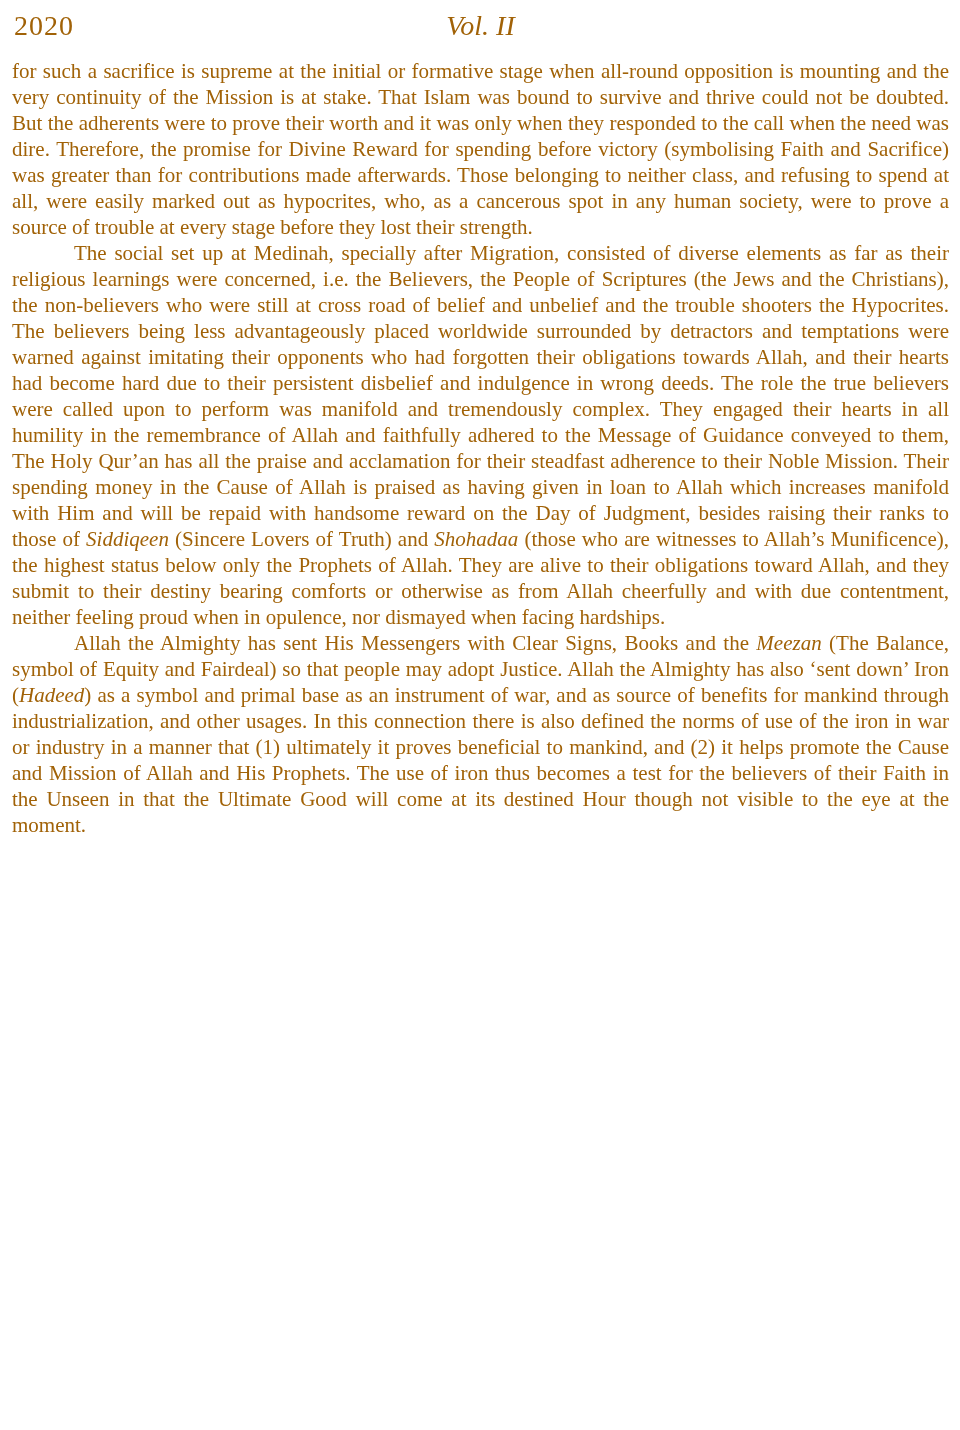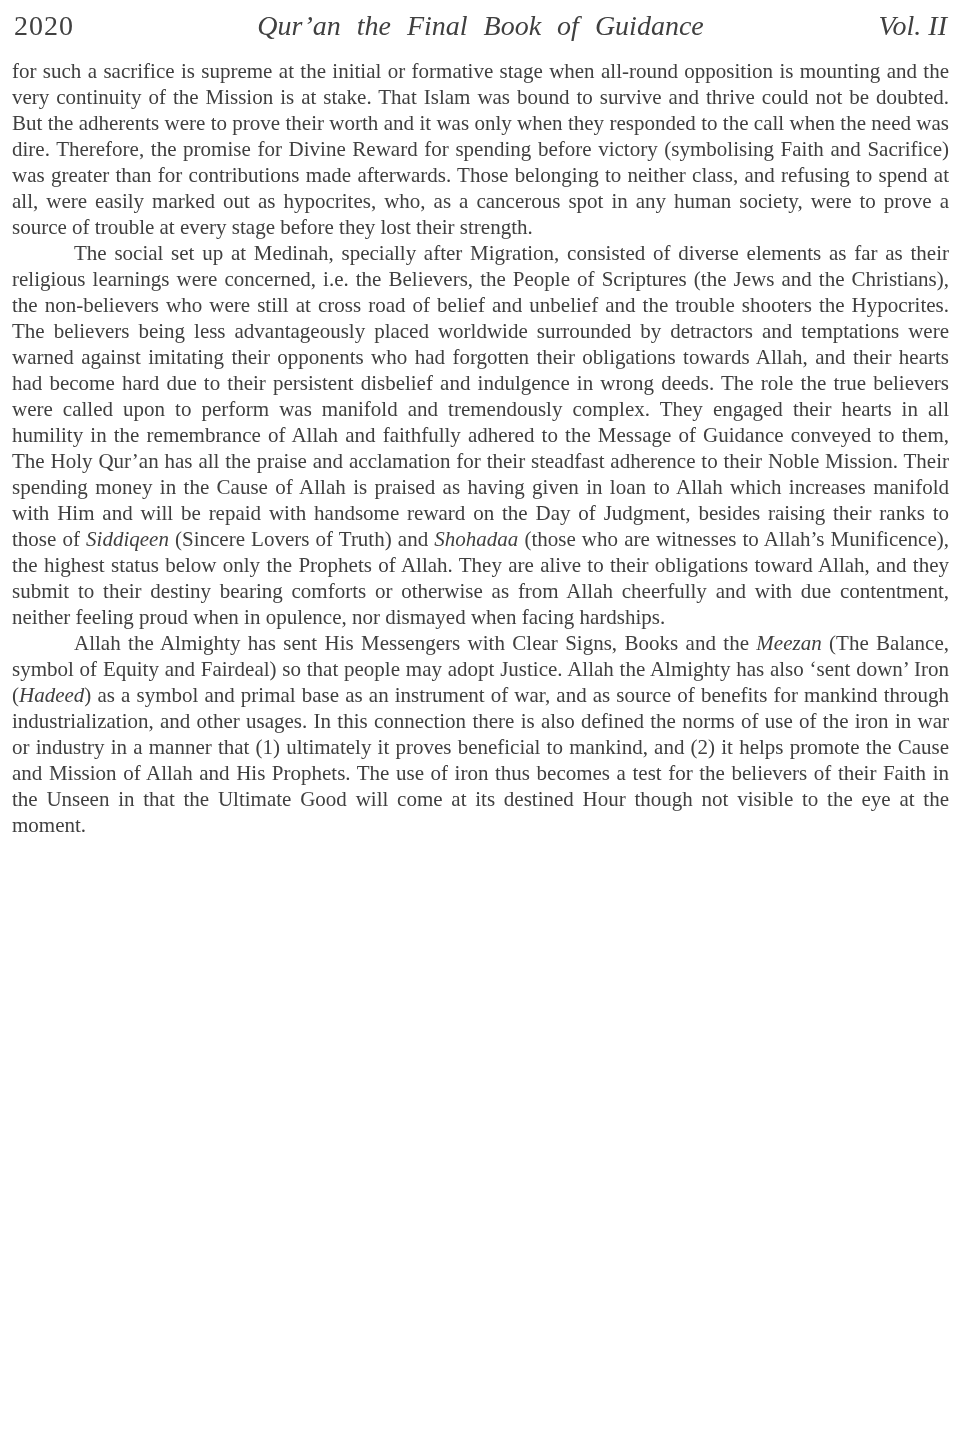--- a/index.html
+++ b/index.html
@@ -6,21 +6,21 @@
     margin: 0;
     padding: 0;
     background: #ffffff;
   }
   .page {
     position: relative;
     width: 960px;
     height: 1430px;
     box-sizing: border-box;
     background: #ffffff;
-    color: #404040;
+    color: #a16207;
     font-family: "Liberation Serif", serif;
     padding: 8px 11px 0 12px;
     overflow: hidden;
   }
   .running-header {
     display: grid;
     grid-template-columns: 1fr auto 1fr;
     align-items: baseline;
     font-size: 28px;
     line-height: 36px;
@@ -46,21 +46,20 @@
   .page-body em {
     font-style: italic;
   }
 </style>
 </head>
 <body>
 
 <div class="page">
   <div class="running-header">
     <span class="page-num">2020</span>
-    <span class="book-title">Qur’an the Final Book of Guidance</span>
     <span class="volume">Vol. II</span>
   </div>
   <div class="page-body">
       <p class="para"><span>for such a sacrifice is supreme at the initial or formative stage when all-round opposition is mounting and the very continuity of the Mission is at stake. That Islam was bound to survive and thrive could not be doubted. But the adherents were to prove their worth and it was only when they responded to the call when the need was dire. Therefore, the promise for Divine Reward for spending before victory (symbolising Faith and Sacrifice) was greater than for contributions made afterwards. Those belonging to neither class, and refusing to spend at all, were easily marked out as hypocrites, who, as a cancerous spot in any human society, were to prove a source of trouble at every stage before they lost their strength.</span></p>
       <p class="para indent"><span>The social set up at Medinah, specially after Migration, consisted of diverse elements as far as their religious learnings were concerned, i.e. the Believers, the People of Scriptures (the Jews and the Christians), the non-believers who were still at cross road of belief and unbelief and the trouble shooters the Hypocrites. The believers being less advantageously placed worldwide surrounded by detractors and temptations were warned against imitating their opponents who had forgotten their obligations towards Allah, and their hearts had become hard due to their persistent disbelief and indulgence in wrong deeds. The role the true believers were called upon to perform was manifold and tremendously complex. They engaged their hearts in all humility in the remembrance of Allah and faithfully adhered to the Message of Guidance conveyed to them, The Holy Qur’an has all the praise and acclamation for their steadfast adherence to their Noble Mission. Their spending money in the Cause of Allah is praised as having given in loan to Allah which increases manifold with Him and will be repaid with handsome reward on the Day of Judgment, besides raising their ranks to those of </span><em>Siddiqeen</em><span> (Sincere Lovers of Truth) and </span><em>Shohadaa</em><span> (those who are witnesses to Allah’s Munificence), the highest status below only the Prophets of Allah. They are alive to their obligations toward Allah, and they submit to their destiny bearing comforts or otherwise as from Allah cheerfully and with due contentment, neither feeling proud when in opulence, nor dismayed when facing hardships.</span></p>
       <p class="para indent"><span>Allah the Almighty has sent His Messengers with Clear Signs, Books and the </span><em>Meezan</em><span> (The Balance, symbol of Equity and Fairdeal) so that people may adopt Justice. Allah the Almighty has also ‘sent down’ Iron (</span><em>Hadeed</em><span>) as a symbol and primal base as an instrument of war, and as source of benefits for mankind through industrialization, and other usages. In this connection there is also defined the norms of use of the iron in war or industry in a manner that (1) ultimately it proves beneficial to mankind, and (2) it helps promote the Cause and Mission of Allah and His Prophets. The use of iron thus becomes a test for the believers of their Faith in the Unseen in that the Ultimate Good will come at its destined Hour though not visible to the eye at the moment.</span></p>
     </div>
 </div>
 
 </body></html>

